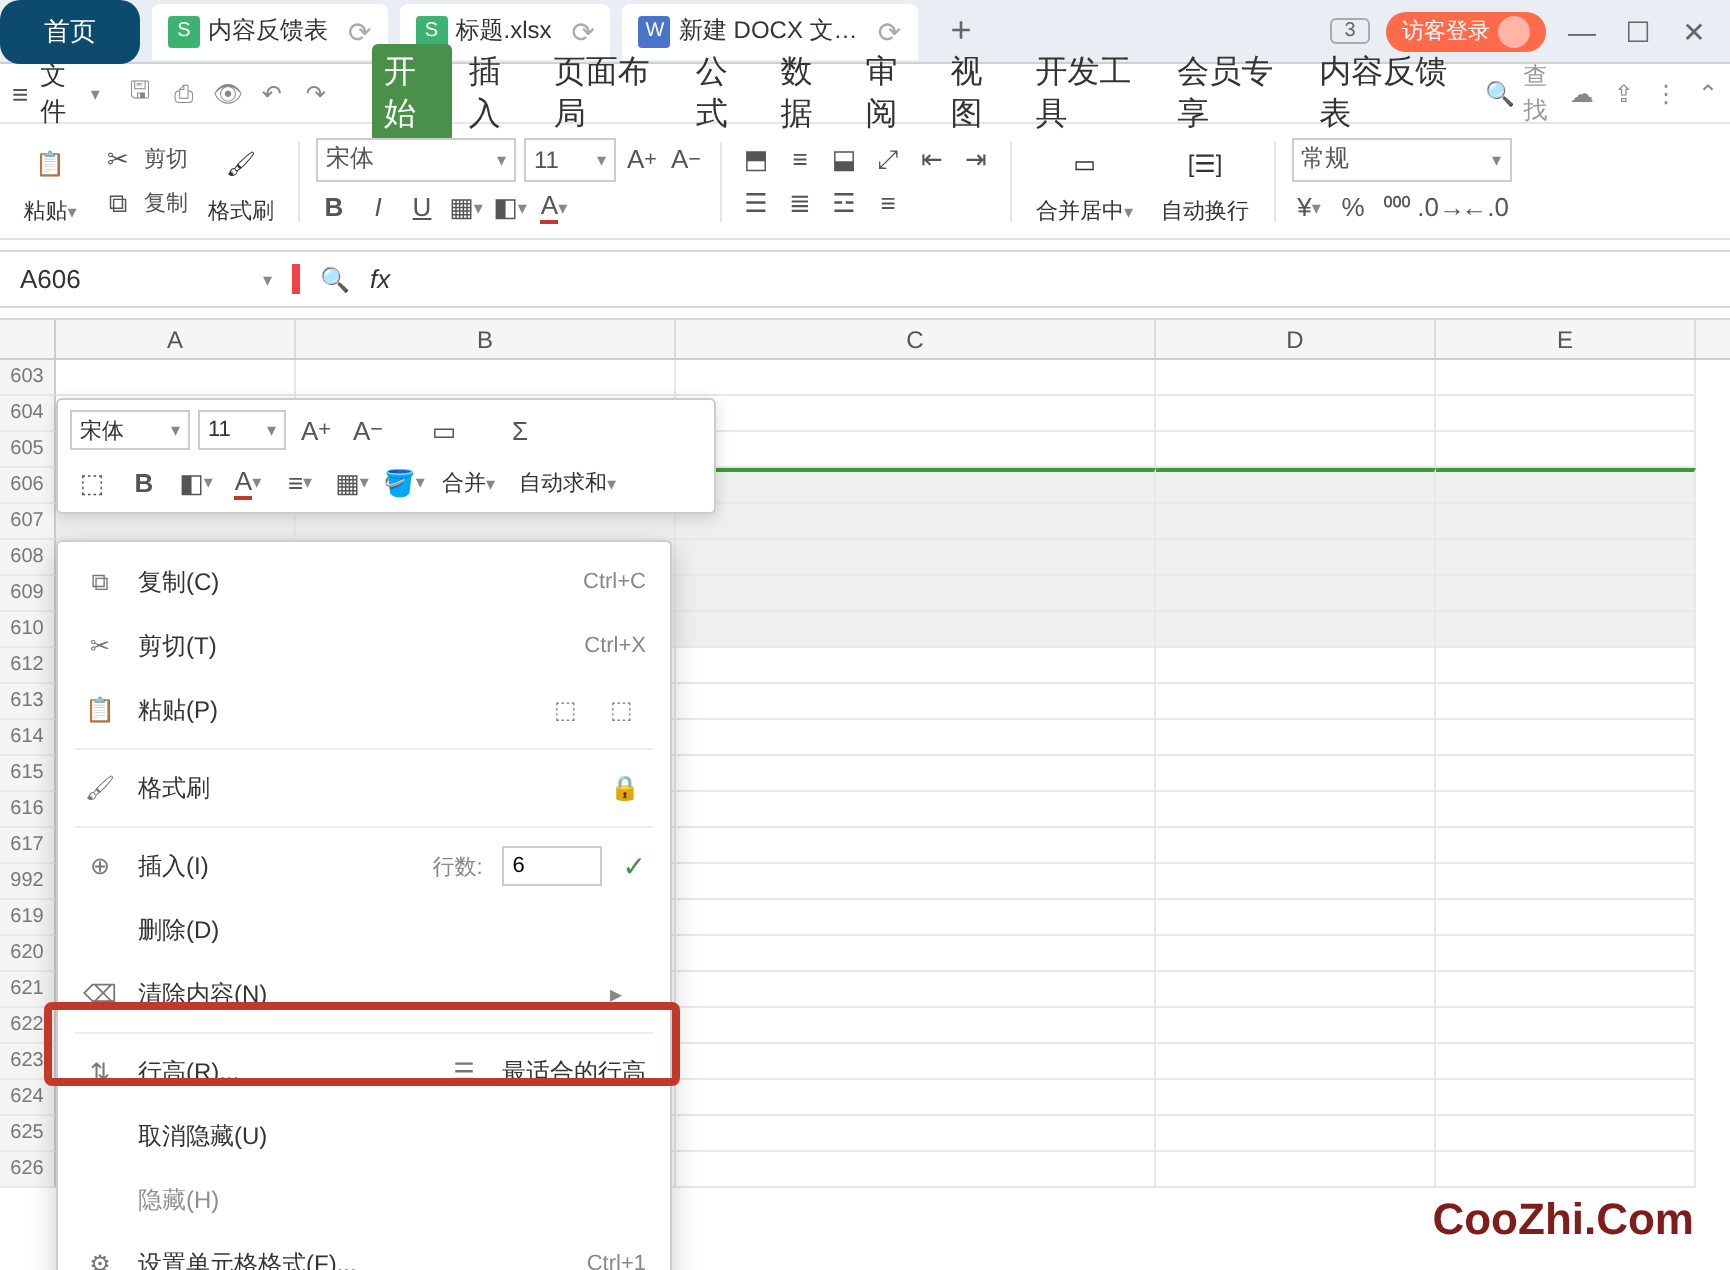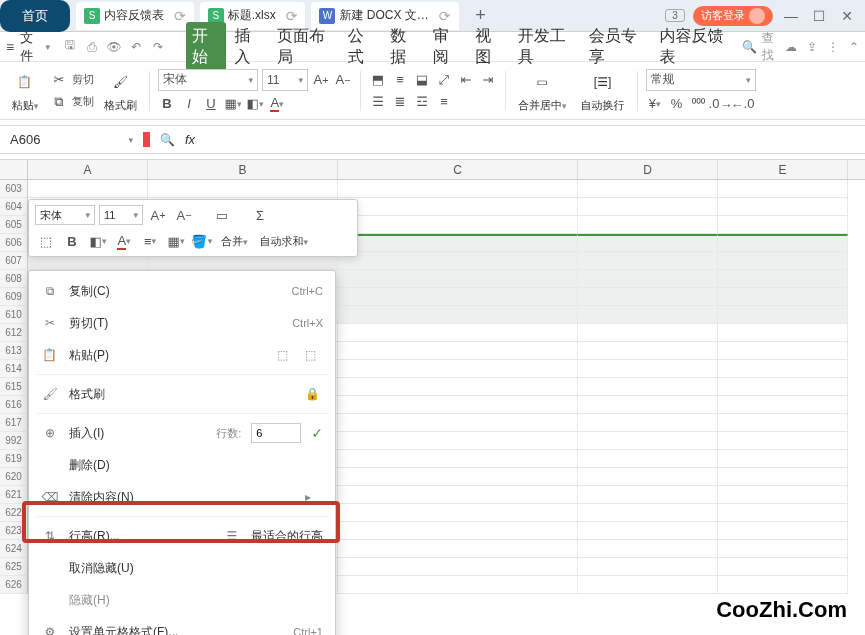--- a/index.html
+++ b/index.html
@@ -37,21 +37,21 @@
 .rb-label { font-size: 11px; color: #333; }
 .rb-col { display: flex; flex-direction: column; gap: 4px; font-size: 11px; color: #555; }
 .rb-row { display: flex; align-items: center; gap: 4px; }
 .rb-sep { width: 1px; height: 40px; background: #e5e5e5; margin: 0 2px; }
 .combo { height: 22px; border: 1px solid #ccc; padding: 0 4px; display: flex; align-items: center; gap: 4px; font-size: 12px; background: #fff; }
 .rb-icon { width: 18px; height: 18px; display: inline-flex; align-items: center; justify-content: center; color: #555; font-size: 13px; }
 .dd { font-size: 9px; color: #888; }
 
 
 .formula-row { height: 28px; display: flex; align-items: center; border-bottom: 1px solid #d8d8d8; }
-.name-box { width: 150px; border-right: 7px solid #ef4444; padding: 0 10px; display: flex; align-items: center; justify-content: space-between; font-size: 13px; }
+.name-box { width: 150px; border-right: 4px solid #ef4444; padding: 0 10px; display: flex; align-items: center; justify-content: space-between; font-size: 13px; }
 .fx-area { display: flex; align-items: center; gap: 10px; padding: 0 10px; flex: 1; }
 .fx-label { font-style: italic; font-size: 13px; }
 .divider-line { height: 6px; border-bottom: 1px solid #d8d8d8; }
 
 
 .sheet { position: relative; }
 .col-headers { height: 20px; display: flex; background: #f5f5f5; border-bottom: 1px solid #ccc; }
 .corner { width: 28px; border-right: 1px solid #ccc; }
 .col-h { border-right: 1px solid #ddd; text-align: center; font-size: 12px; color: #555; line-height: 20px; }
 .col-A { width: 120px; } .col-B { width: 190px; } .col-C { width: 240px; } .col-D { width: 140px; } .col-E { width: 130px; }
@@ -75,21 +75,21 @@
 .ctx-icon { width: 18px; height: 18px; display: flex; align-items: center; justify-content: center; color: #777; }
 .ctx-label { flex: 1; }
 .ctx-short { color: #888; font-size: 11px; }
 .ctx-sep { height: 1px; background: #eee; margin: 3px 8px; }
 .ctx-right-icon { width: 18px; color: #888; }
 .ctx-input { width: 50px; height: 20px; border: 1px solid #ccc; padding: 0 4px; font-size: 11px; }
 .ctx-check { color: #4a8f4a; font-size: 14px; }
 .ctx-highlight { position: absolute; left: 22px; top: 501px; width: 318px; height: 42px; border: 4px solid #c0392b; border-radius: 4px; pointer-events: none; }
 
 
-.watermark { position: absolute; right: 18px; bottom: 12px; font-size: 22px; font-weight: bold; color: #000000; font-family: Arial, sans-serif; }
+.watermark { position: absolute; right: 18px; bottom: 12px; font-size: 22px; font-weight: bold; color: #7f1d1d; font-family: Arial, sans-serif; }
 </style>
 </head>
 <body>
 
 <div class="tab-bar">
   <div class="tab-home">首页</div>
   <div class="tab">
     <span class="icon-box" style="background:#3cb371">S</span>
     <span>内容反馈表</span>
     <span class="close">⟳</span>

